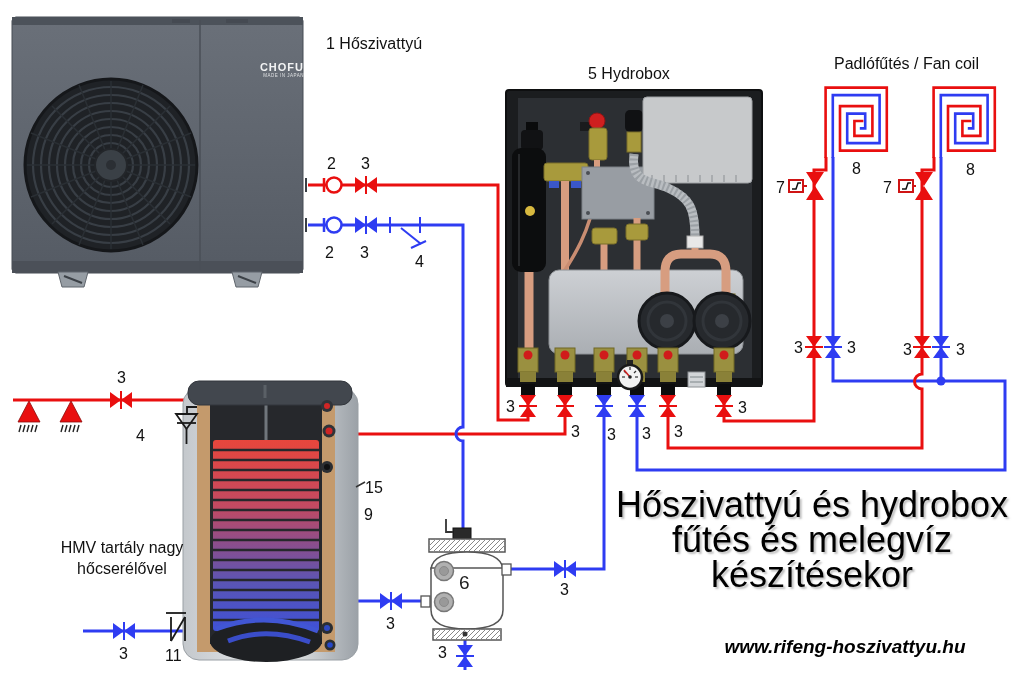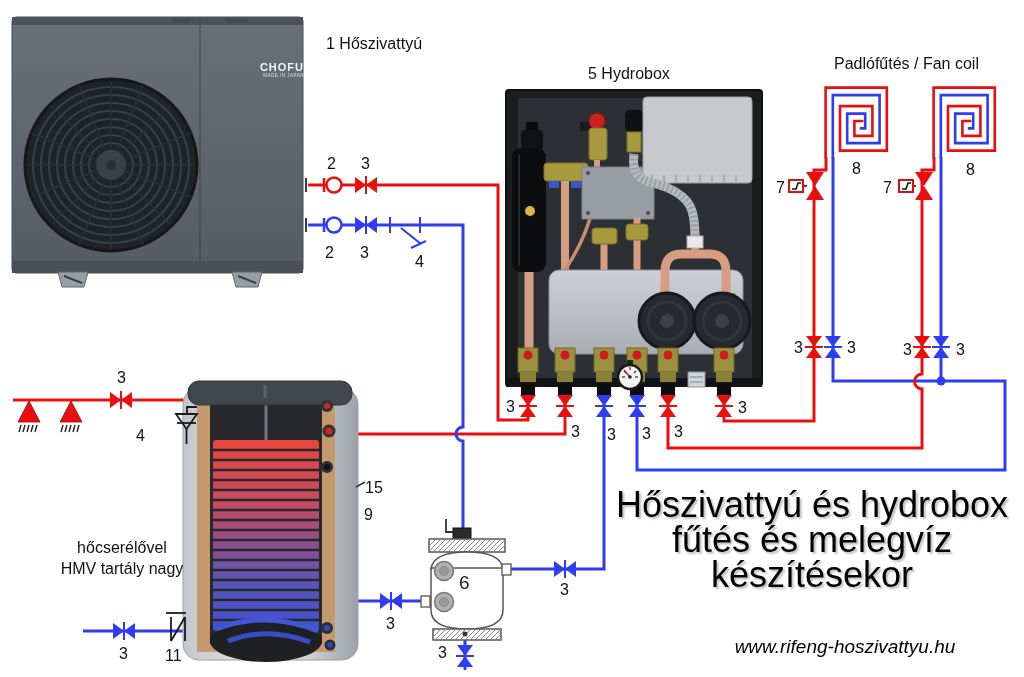--- a/index.html
+++ b/index.html
@@ -6,21 +6,21 @@
   #stage{position:relative;width:1024px;height:677px;background:#fff;overflow:hidden;
          font-family:"Liberation Sans",sans-serif;color:#111;padding-left:46px;}
   #stage svg{position:absolute;left:0;top:0;}
   .mark{position:absolute;font-size:16px;line-height:17px;color:#111;white-space:nowrap;}
   .cap{position:absolute;font-size:16px;line-height:19px;color:#111;white-space:nowrap;}
   .buffer-num{position:absolute;font-size:19px;color:#222;}
   #title-block{position:absolute;left:612px;top:487px;width:400px;text-align:center;
                font-size:36px;line-height:35px;color:#000;
                text-shadow:2px 2px 2px rgba(140,140,140,0.55);}
   #website{position:absolute;left:690px;top:636px;width:310px;text-align:center;
-           font-size:19px;font-style:italic;color:#000;}
+           font-size:19px;font-style:italic;color:#000;font-weight:bold;}
   #tank-caption{position:absolute;left:32px;top:537px;width:180px;text-align:center;
                 font-size:16px;line-height:21px;}
   #chofu-logo{position:absolute;left:234px;top:62px;width:70px;text-align:right;
               color:#f2f3f4;font-size:11px;font-weight:bold;letter-spacing:1px;line-height:11px;}
   #chofu-sub{font-size:4.5px;font-weight:normal;letter-spacing:0.5px;opacity:.85;line-height:5px;}
 </style>
 </head>
 <body>
 
 <div id="stage">
@@ -412,22 +412,22 @@
     <line x1="171" y1="617" x2="171" y2="641"></line>
     <line x1="185" y1="617" x2="185" y2="641"></line>
     <line x1="171" y1="641" x2="185" y2="617"></line>
   </g>
 </svg>
 
   <div class="cap" style="left:326px;top:34px">1 Hőszivattyú</div>
   <div class="cap" style="left:588px;top:64px">5 Hydrobox</div>
   <div class="cap" style="left:834px;top:54px">Padlófűtés / Fan coil</div>
   <div id="tank-caption">
+    <div>HMV tartály nagy</div>
     <div>hőcserélővel</div>
-    <div>HMV tartály nagy</div>
   </div>
 
   <div id="title-block">
     <div>Hőszivattyú és hydrobox</div>
     <div>fűtés és melegvíz készítésekor</div>
   </div>
   <div id="website">www.rifeng-hoszivattyu.hu</div>
 
   <div id="chofu-logo">
     <div>CHOFU</div>

